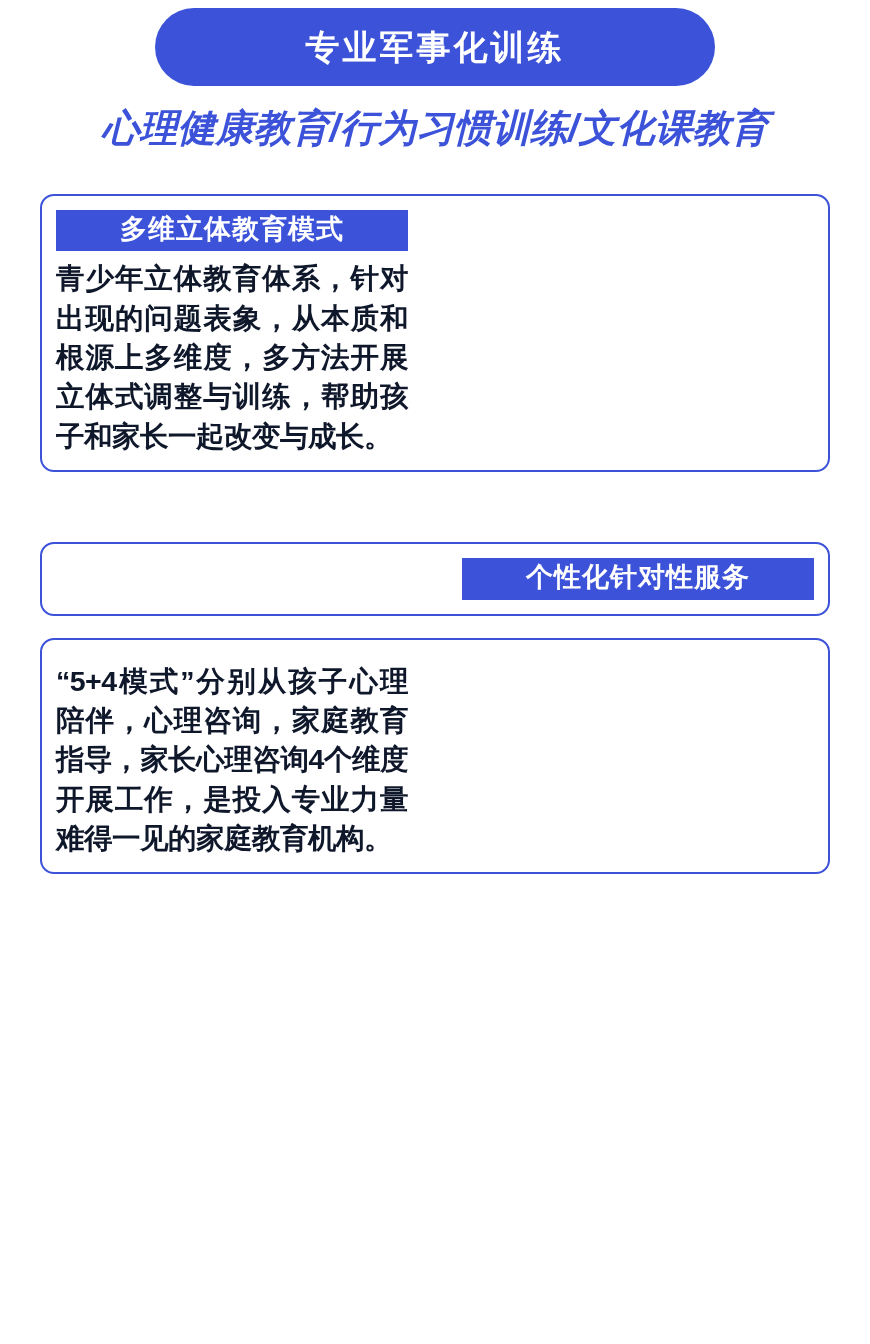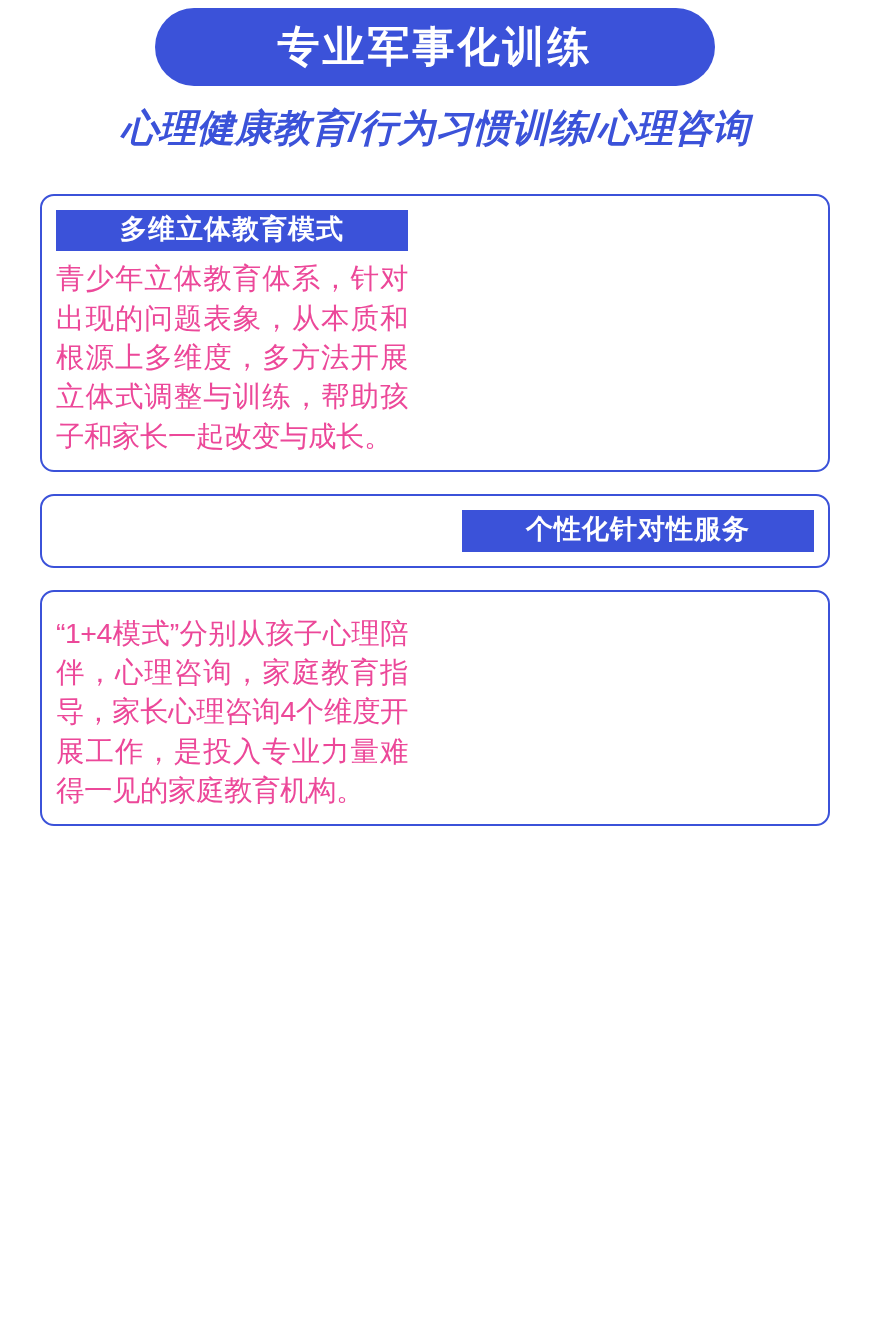--- a/index.html
+++ b/index.html
@@ -29,21 +29,21 @@
     width: 560px;
     height: 78px;
     background: #3b52d9;
     border-radius: 40px;
     display: flex;
     align-items: center;
     justify-content: center;
   }
   .header-banner .title {
     color: #ffffff;
-    font-size: 42px;
+    font-size: 34px;
     font-weight: bold;
     letter-spacing: 3px;
     line-height: 1;
   }
 
   .subtitle {
     margin: 22px auto 0 auto;
     text-align: center;
     color: #3b52d9;
     font-size: 38px;
@@ -64,21 +64,21 @@
 
   .card {
     border: 2px solid #3b52d9;
     border-radius: 14px;
     padding: 14px;
     display: flex;
     gap: 14px;
     align-items: flex-start;
     background: #ffffff;
   }
-  .card.reverse { flex-direction: row-reverse; }
+  .card.reverse { flex-direction: row-reverse; margin-top: 48px; }
 
   .card-text-col {
     flex: 0 0 352px;
     width: 352px;
     display: flex;
     flex-direction: column;
   }
 
   .card-tag {
     background: #3b52d9;
@@ -89,22 +89,22 @@
     padding: 5px 8px 7px 8px;
     line-height: 1.1;
     letter-spacing: 1px;
     white-space: nowrap;
   }
 
   .card-body {
     margin-top: 8px;
     font-size: 28.5px;
     line-height: 1.38;
-    color: #ec4899;
-    font-weight: normal;
+    color: #0f172a;
+    font-weight: bold;
     letter-spacing: -0.5px;
     text-align: justify;
   }
 
   .card-photo {
     flex: 1 1 auto;
     border-radius: 6px;
     overflow: hidden;
     position: relative;
   }
@@ -157,21 +157,21 @@
 </style>
 </head>
 <body>
 
 <div class="page">
 
   <div class="header-banner">
     <div class="title">专业军事化训练</div>
   </div>
 
-  <div class="subtitle">心理健康教育/行为习惯训练/心理咨询</div>
+  <div class="subtitle">心理健康教育/行为习惯训练/文化课教育</div>
 
   <div class="cards">
 
     <div class="card">
       <div class="card-text-col">
         <div class="card-tag">多维立体教育模式</div>
         <div class="card-body">青少年立体教育体系，针对出现的问题表象，从本质和根源上多维度，多方法开展立体式调整与训练，帮助孩子和家长一起改变与成长。</div>
       </div>
       <div class="card-photo">
         <div class="photo photo1">
@@ -214,21 +214,21 @@
           <div class="p2-p2h"></div>
           <div class="p2-p3"></div>
           <div class="p2-p3h"></div>
           <div class="p2-cap"></div>
         </div>
       </div>
     </div>
 
     <div class="card">
       <div class="card-text-col">
-        <div class="card-body">“1+4模式”分别从孩子心理陪伴，心理咨询，家庭教育指导，家长心理咨询4个维度开展工作，是投入专业力量难得一见的家庭教育机构。</div>
+        <div class="card-body">“5+4模式”分别从孩子心理陪伴，心理咨询，家庭教育指导，家长心理咨询4个维度开展工作，是投入专业力量难得一见的家庭教育机构。</div>
       </div>
       <div class="card-photo">
         <div class="photo photo3">
           <div class="p3-ceiling"></div>
           <div class="p3-light" style="left:14%;"></div>
           <div class="p3-light" style="left:46%;"></div>
           <div class="p3-light" style="left:74%;"></div>
           <div class="p3-wallUpper"></div>
           <div class="p3-wallLower"></div>
 

